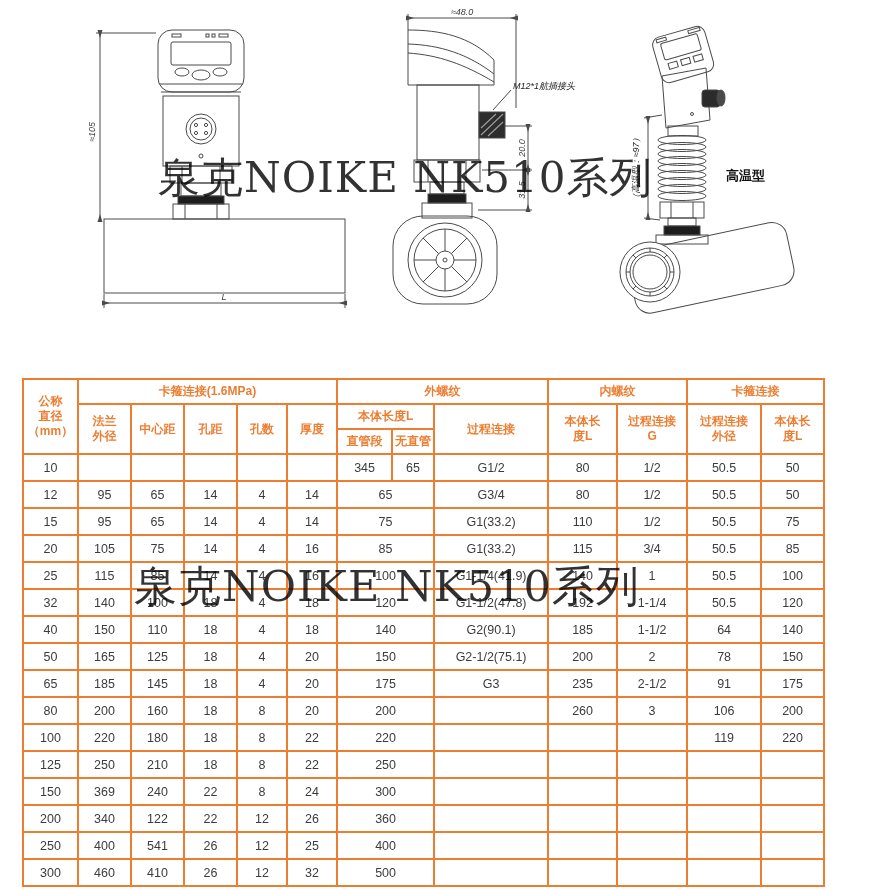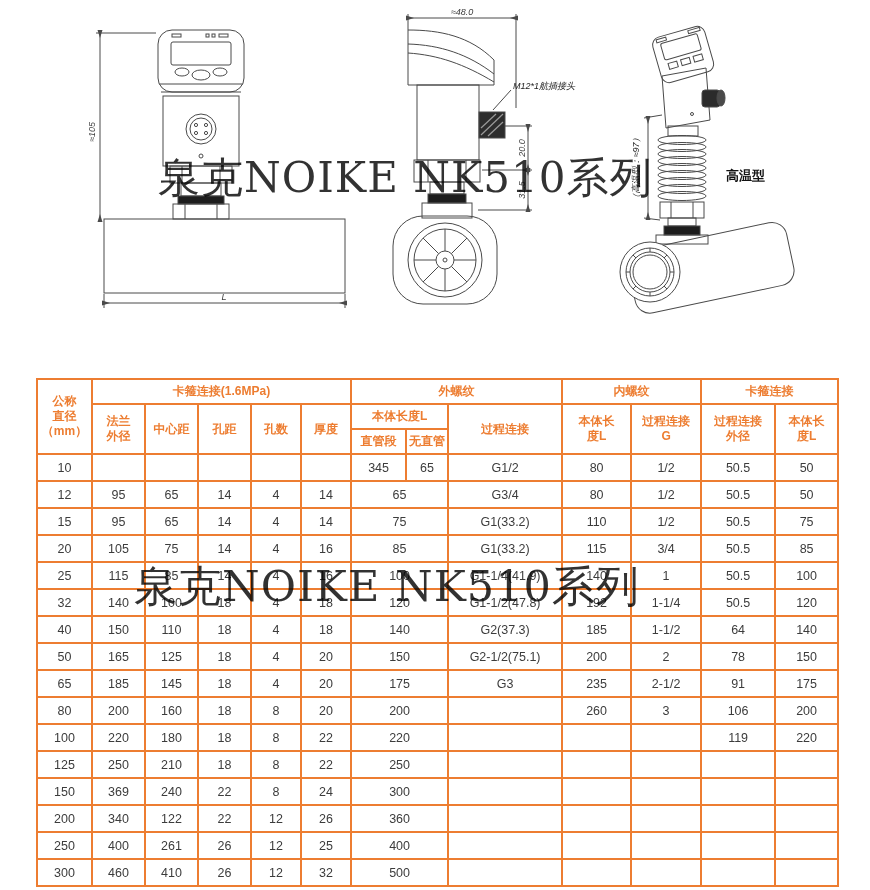--- a/index.html
+++ b/index.html
@@ -6,21 +6,21 @@
   .page{position:relative;width:870px;height:890px;background:#fff;overflow:hidden;
         font-family:"Liberation Sans",sans-serif;}
   
   .drawings{position:absolute;left:0;top:0;width:870px;height:370px;}
   .drawings svg{display:block;}
   .wm{position:absolute;color:#000000;opacity:.8;font-family:"DejaVu Serif",serif;
       font-size:42px;letter-spacing:1px;white-space:nowrap;pointer-events:none;z-index:6;}
   .wm1{left:158px;top:150px;}
   .wm2{left:134px;top:558px;font-size:43px;}
   
-  .spec-table-wrap{position:absolute;left:36px;top:378px;width:674px;z-index:2;}
+  .spec-table-wrap{position:absolute;left:22px;top:378px;width:674px;z-index:2;}
   table.spec{border-collapse:collapse;table-layout:fixed;width:801px;background:#fff;}
   table.spec td,table.spec th{border:2px solid #ED7D31;padding:0;text-align:center;
       vertical-align:middle;overflow:hidden;}
   table.spec th{color:#ED7D31;font-size:12px;font-weight:600;line-height:1.25;}
   table.spec td{color:#3c3c3c;font-size:12.5px;}
   thead tr.h1{height:25px;} thead tr.h2{height:25px;margin-left:28px;} thead tr.h3{height:25px;}
   tbody tr{height:27px;}
   th .ln{display:block;}
   text{font-family:"Liberation Sans",sans-serif;}
   .dimtxt{font-size:9px;font-style:italic;fill:#3c3c3c;}
@@ -351,21 +351,21 @@
             <td>120</td>
           </tr>
           <tr>
             <td>40</td>
             <td>150</td>
             <td>110</td>
             <td>18</td>
             <td>4</td>
             <td>18</td>
             <td colspan="2">140</td>
-            <td>G2(37.3)</td>
+            <td>G2(90.1)</td>
             <td>185</td>
             <td>1-1/2</td>
             <td>64</td>
             <td>140</td>
           </tr>
           <tr>
             <td>50</td>
             <td>165</td>
             <td>125</td>
             <td>18</td>
@@ -458,21 +458,21 @@
             <td colspan="2">360</td>
             <td></td>
             <td></td>
             <td></td>
             <td></td>
             <td></td>
           </tr>
           <tr>
             <td>250</td>
             <td>400</td>
-            <td>261</td>
+            <td>541</td>
             <td>26</td>
             <td>12</td>
             <td>25</td>
             <td colspan="2">400</td>
             <td></td>
             <td></td>
             <td></td>
             <td></td>
             <td></td>
           </tr>

